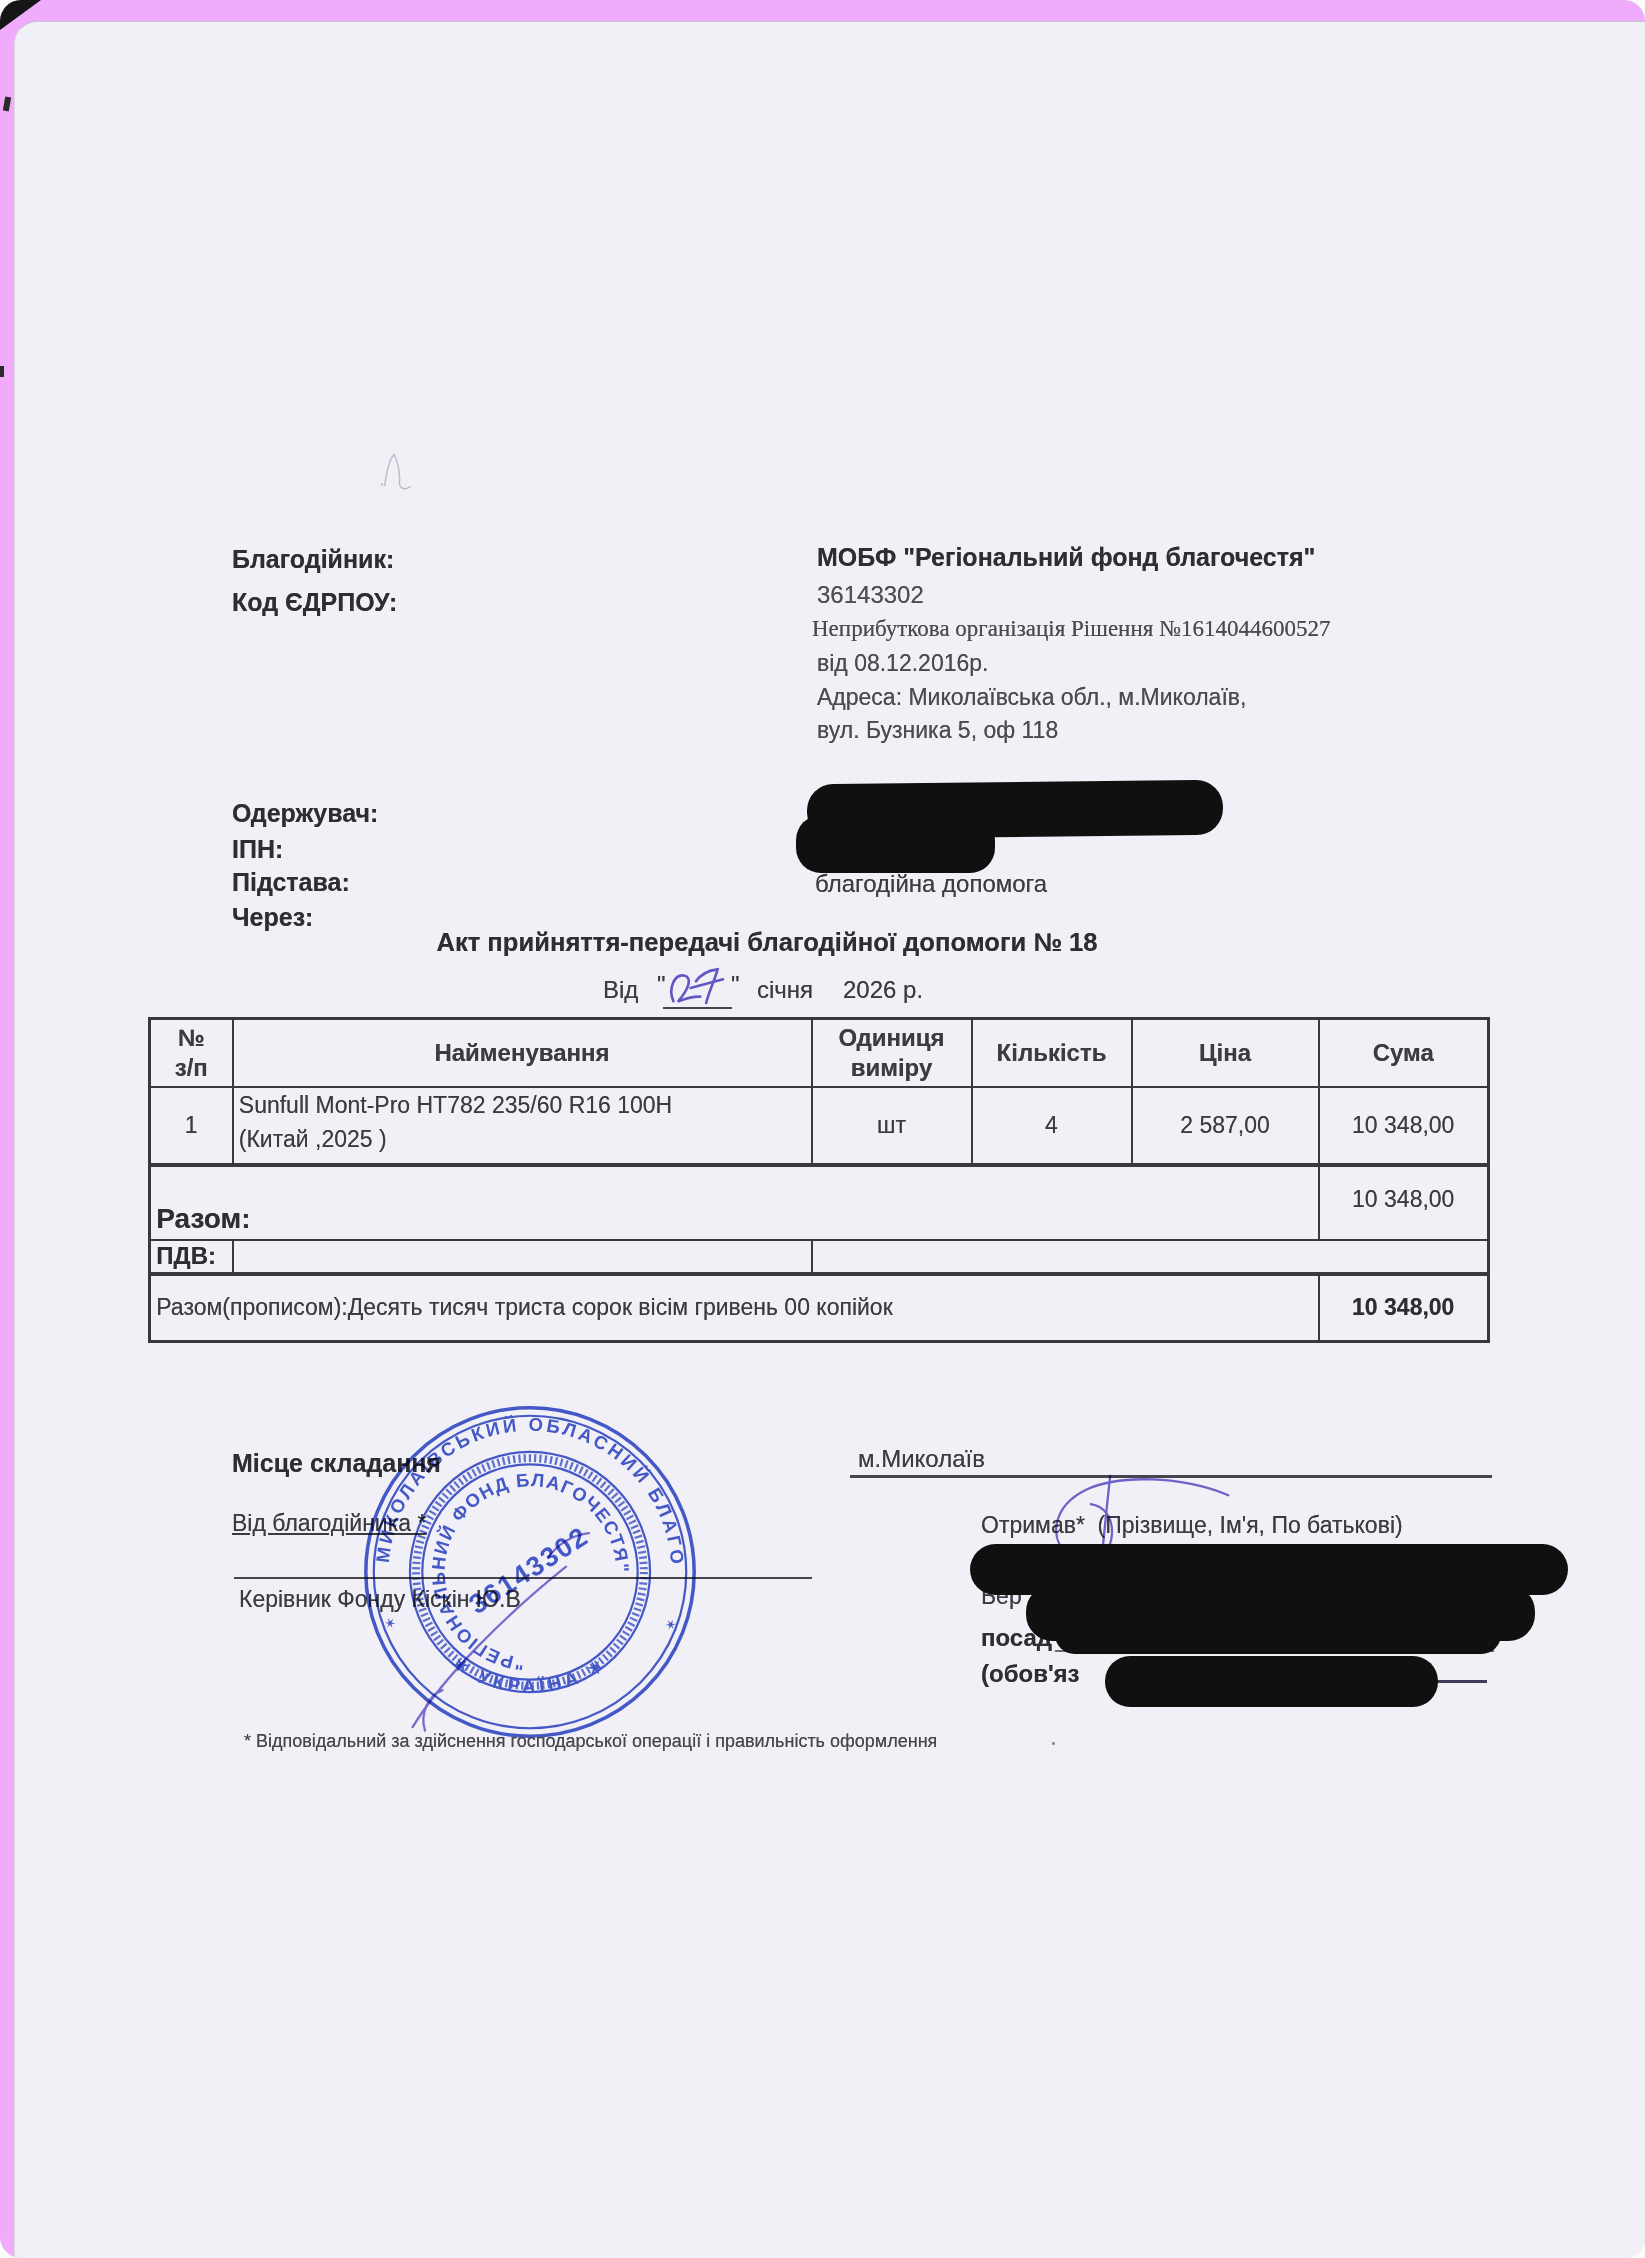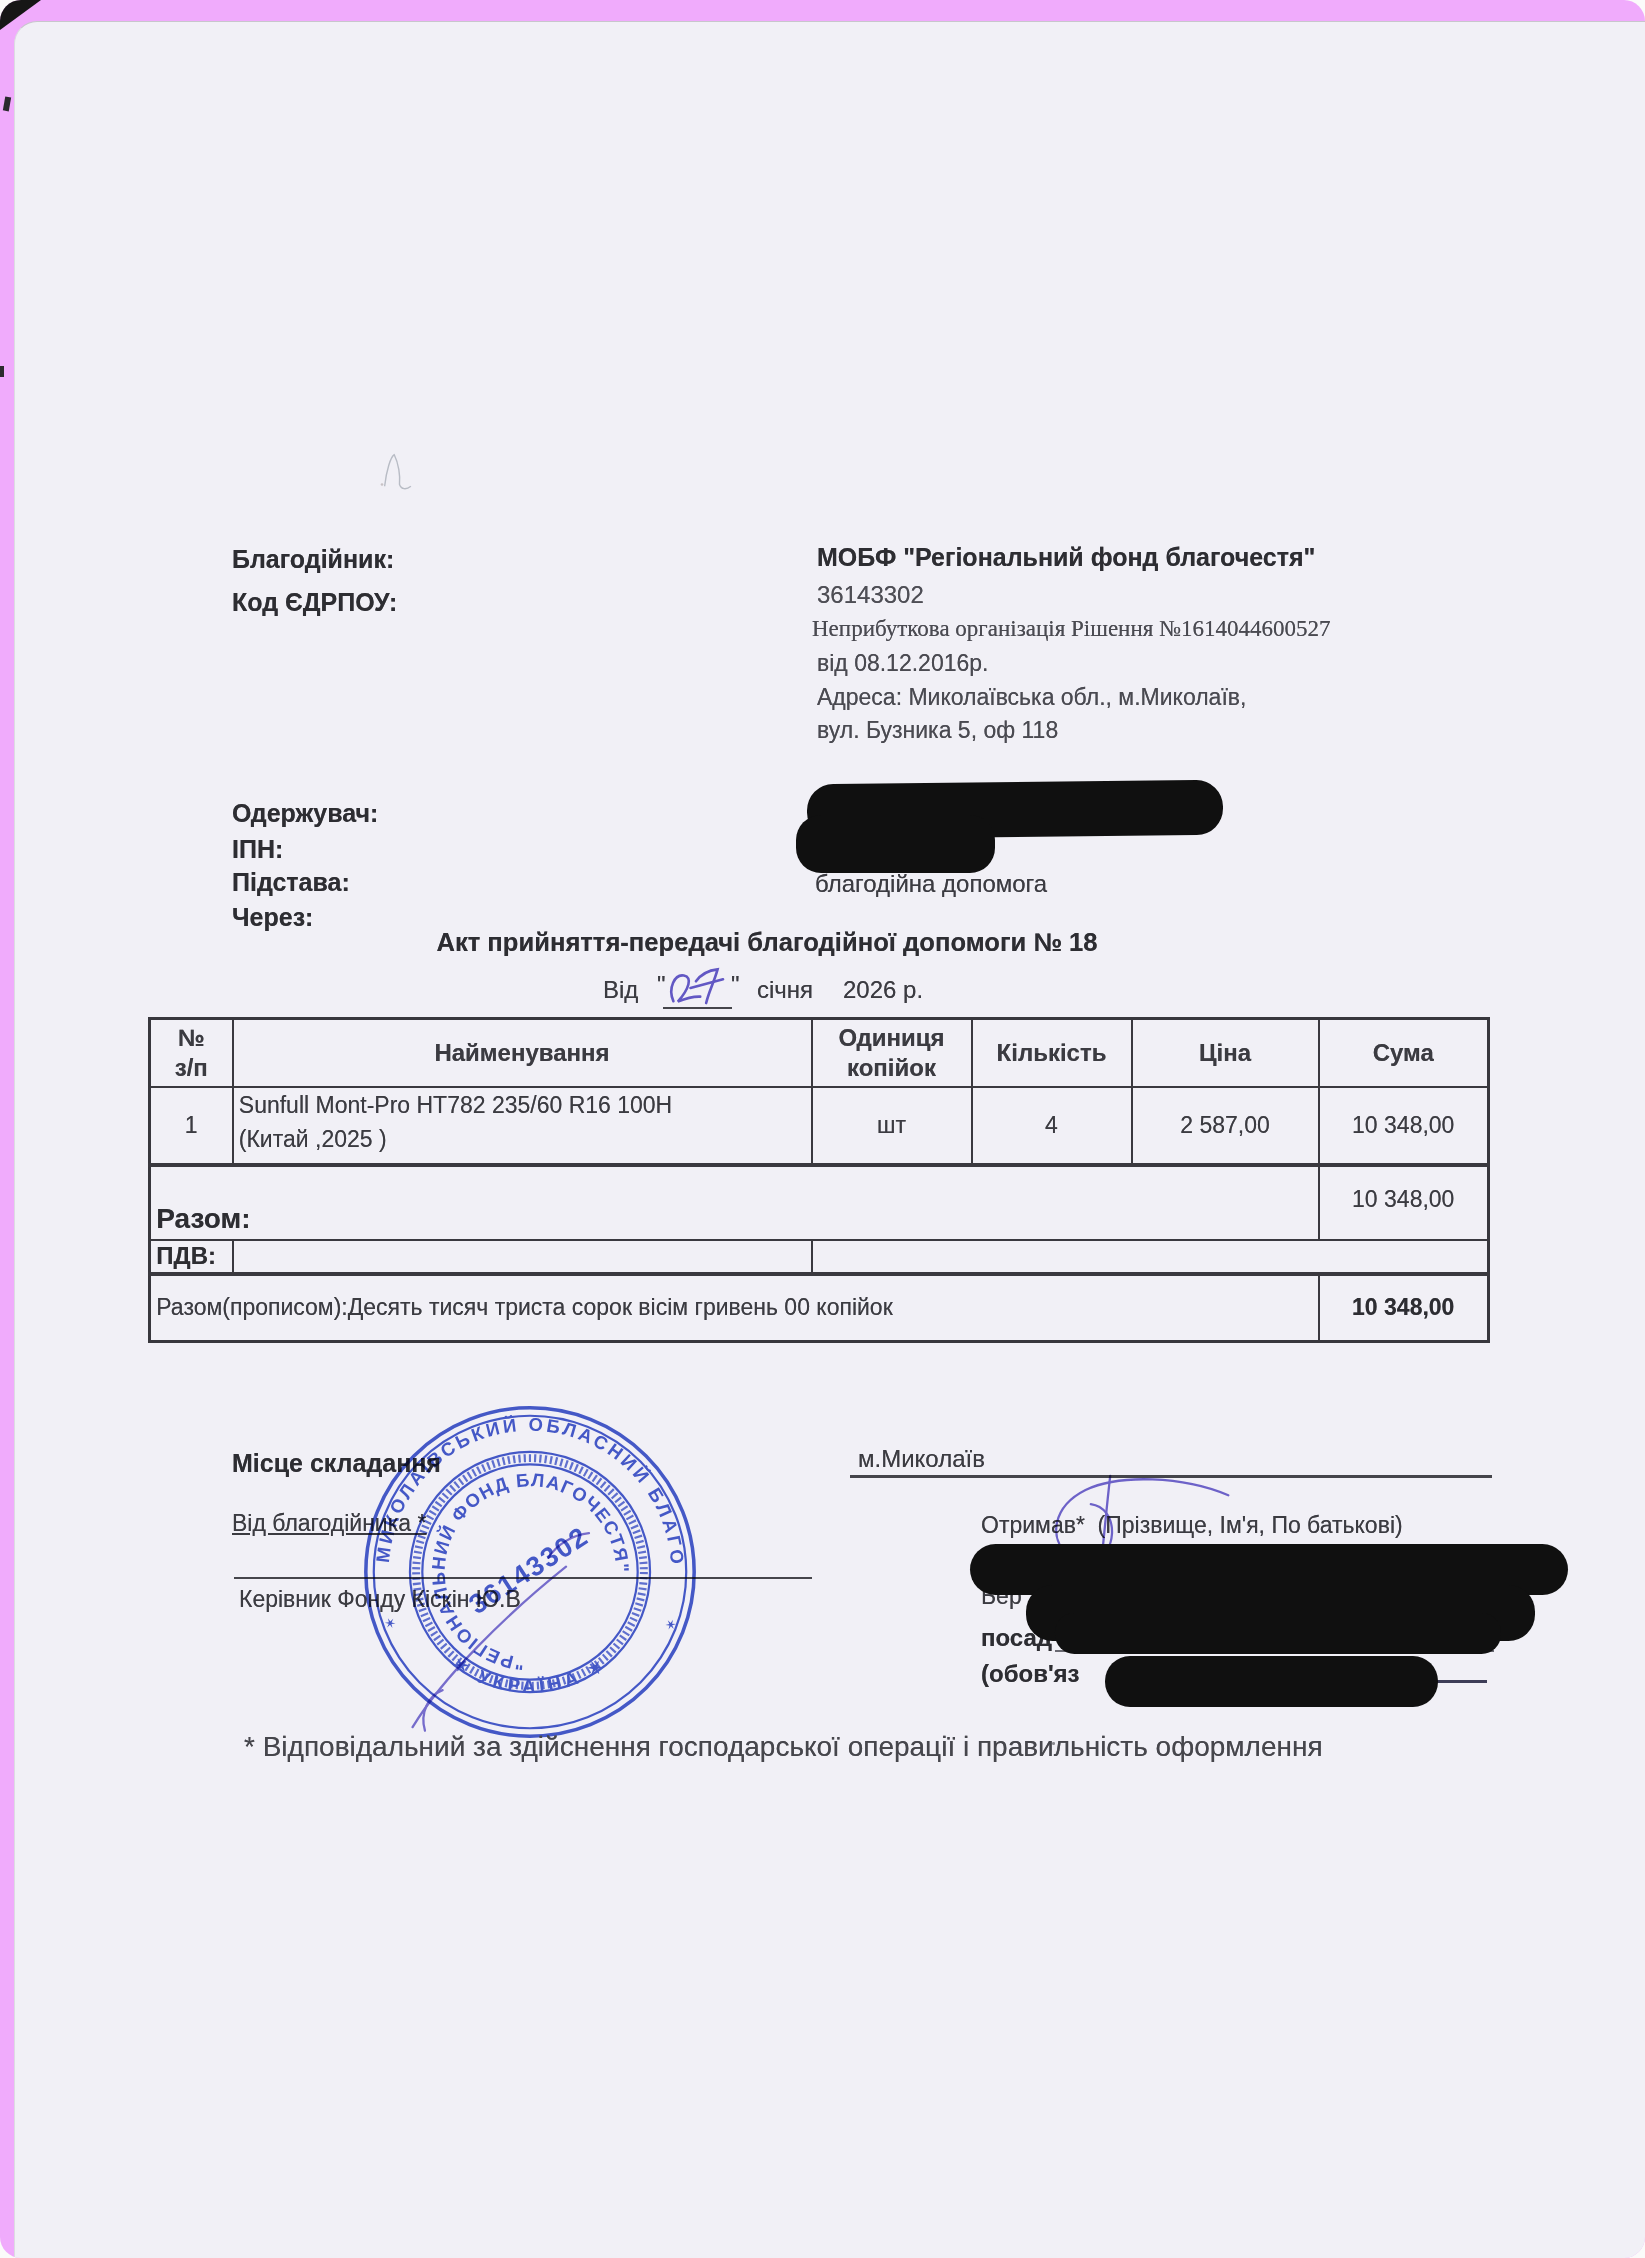--- a/index.html
+++ b/index.html
@@ -7,21 +7,21 @@
           font-family:"Liberation Sans", sans-serif;background:#f0abfc;border-radius:21px;}
   .paper{position:absolute;left:14px;top:21px;right:0;bottom:0;
          background:#f1f0f6;border-top-left-radius:23px;
          border-top:0.9px solid #c8c6cc;border-left:0.9px solid #dddbe2;}
   .corner-black{position:absolute;left:0;top:0;width:41px;height:30px;background:#161616;
                 clip-path:polygon(0 0,100% 0,0 100%);}
   .speck{position:absolute;background:#2b2b2e;}
   .abs{position:absolute;white-space:pre;}
   .scan{color:#3b3b41;text-shadow:0 0 0.5px rgba(45,45,52,.65);}
   .b{font-weight:bold;color:#2d2d32;}
-  .fs24{font-size:28px;} .fs26{font-size:23px;} .fs27{font-size:24px;}
+  .fs24{font-size:18px;} .fs26{font-size:23px;} .fs27{font-size:24px;}
   .fs28{font-size:25px;} .fs29{font-size:25.6px;}
   .line{position:absolute;background:#45454b;height:2.6px;}
   .redact{position:absolute;background:#101010;}
   
   table.act{position:absolute;left:148px;top:1017px;border-collapse:collapse;
             table-layout:fixed;width:1338px;}
   table.act td{border:2.6px solid #3a393f;color:#3b3b41;
                text-shadow:0 0 0.5px rgba(45,45,52,.6);overflow:hidden;}
   table.act{border:3.5px solid #38373d;}
   td.hdr{font-weight:bold;text-align:center;font-size:24px;color:#2d2d32;line-height:1.25;}
@@ -90,21 +90,21 @@
         <tr style="height:68px;">
       <td class="hdr">
             <div>№</div>
             <div>з/п</div>
           </td>
       <td class="hdr">
             <div>Найменування</div>
           </td>
       <td class="hdr">
             <div>Одиниця</div>
-            <div>копійок</div>
+            <div>виміру</div>
           </td>
       <td class="hdr">
             <div>Кількість</div>
           </td>
       <td class="hdr">
             <div>Ціна</div>
           </td>
       <td class="hdr">
             <div>Сума</div>
           </td>

